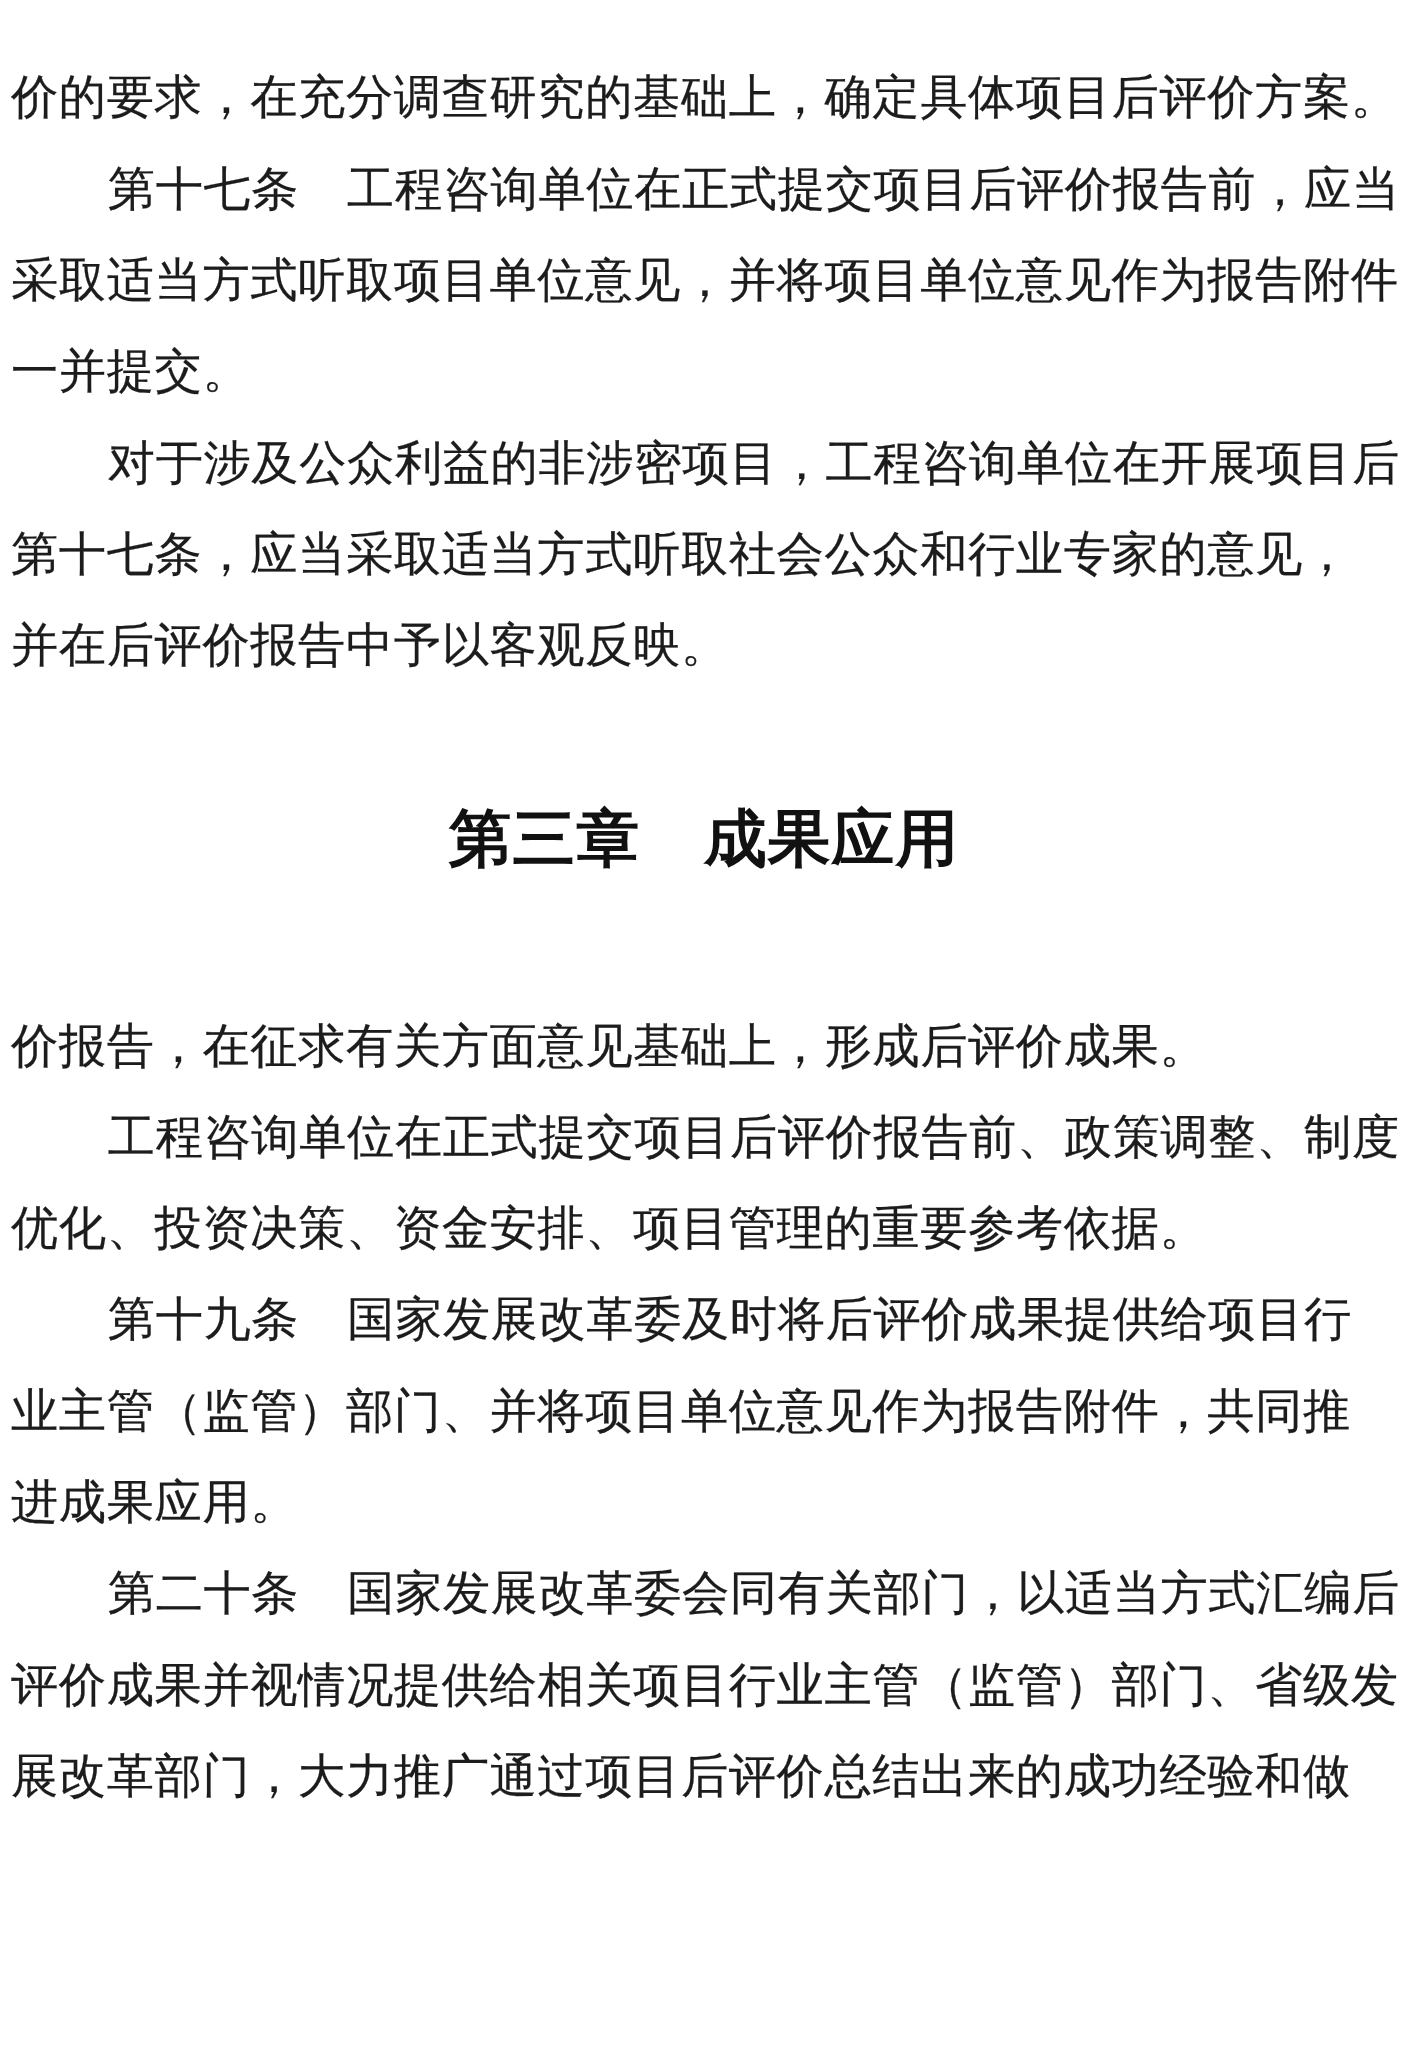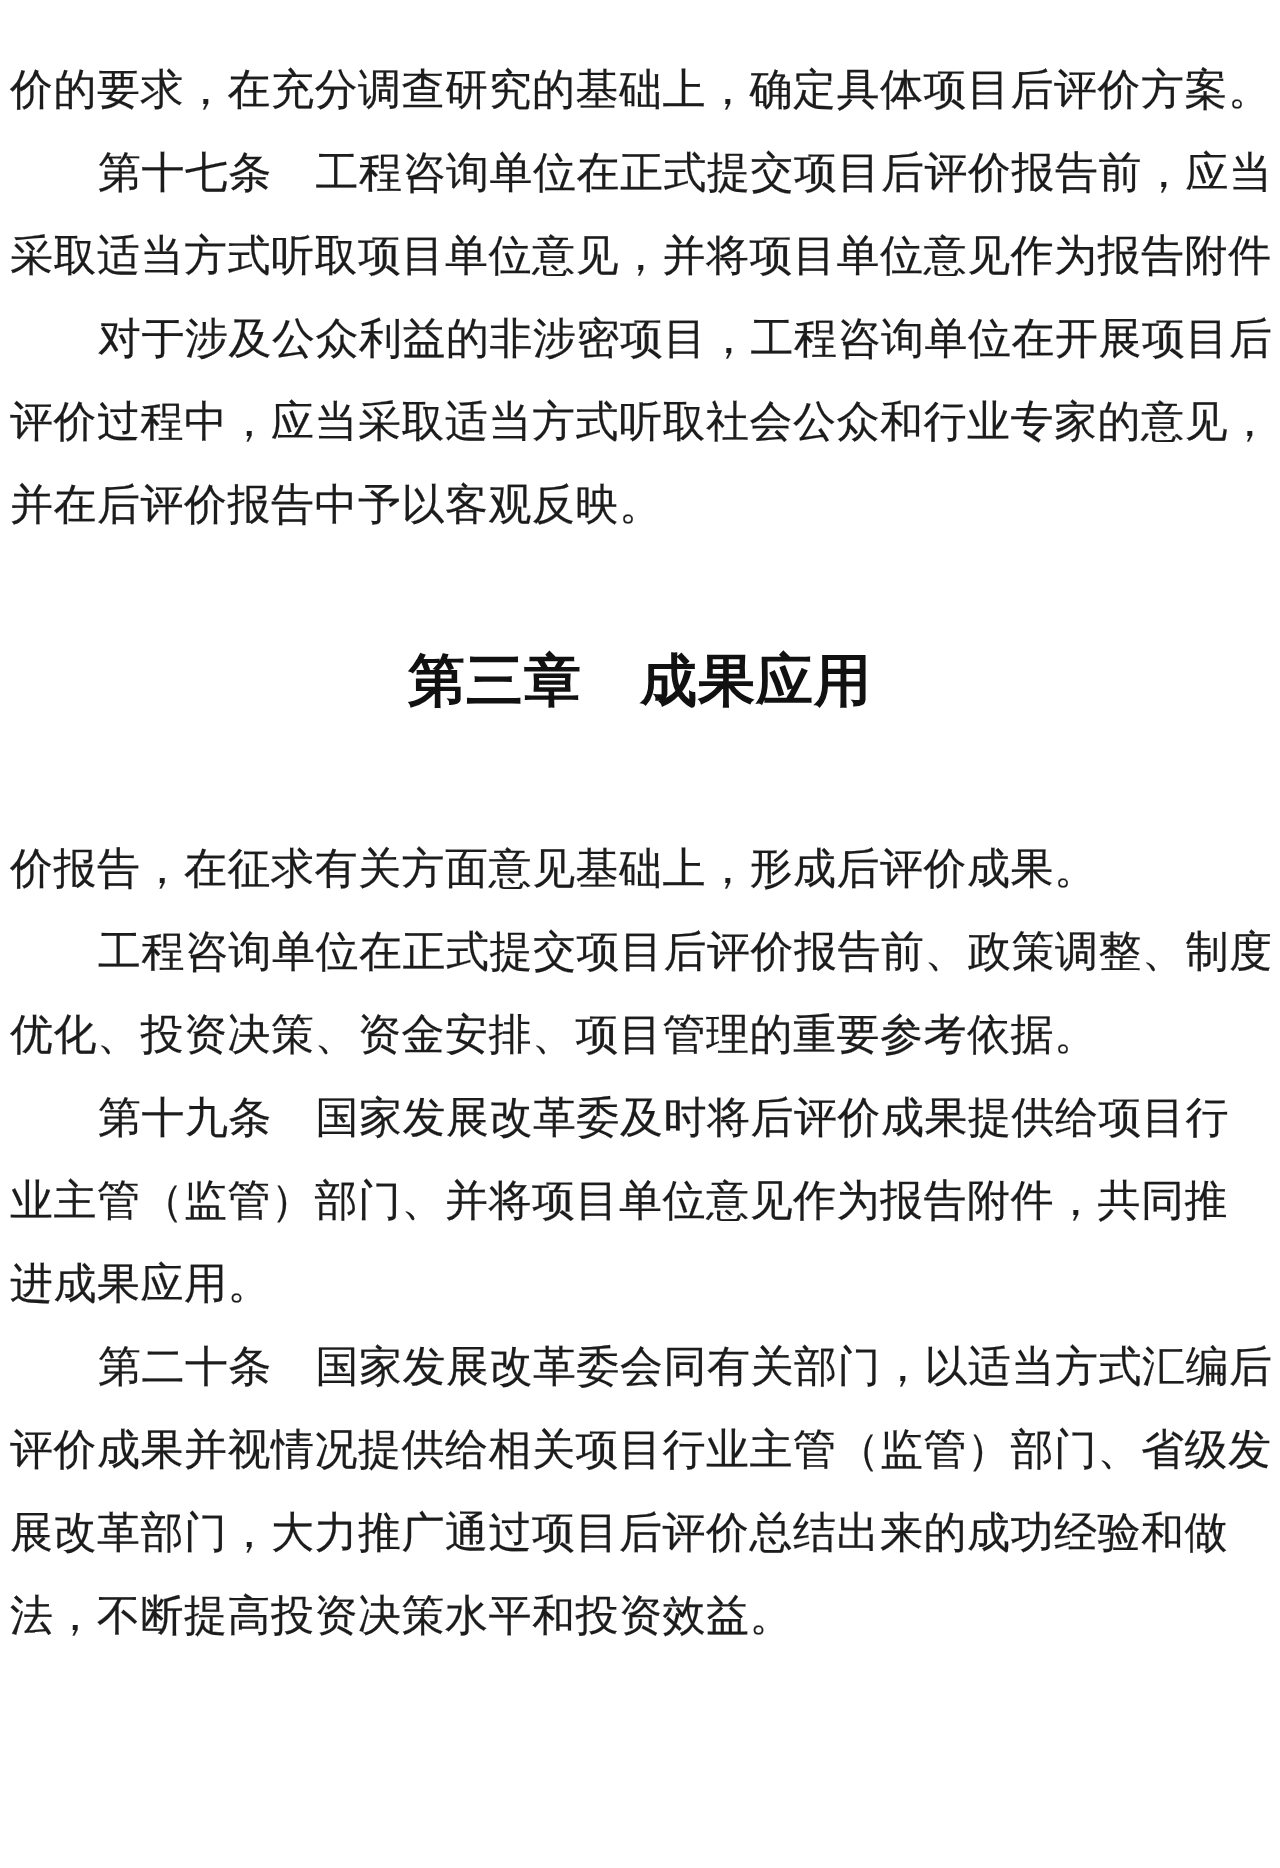--- a/index.html
+++ b/index.html
@@ -49,34 +49,34 @@
 </head>
 <body>
 
 <div class="page" style="background: rgb(255, 255, 255); color: rgb(28, 28, 28); margin-top: 48px;">
   <div class="doc-body">
 
     <div>
         <div class="line">价的要求，在充分调查研究的基础上，确定具体项目后评价方案。</div>
         <div class="line indent">第十七条　工程咨询单位在正式提交项目后评价报告前，应当</div>
         <div class="line">采取适当方式听取项目单位意见，并将项目单位意见作为报告附件</div>
+        <div class="line">一并提交。</div>
         <div class="line indent">对于涉及公众利益的非涉密项目，工程咨询单位在开展项目后</div>
-        <div class="line">评价过程中，应当采取适当方式听取社会公众和行业专家的意见，</div>
+        <div class="line">第十七条，应当采取适当方式听取社会公众和行业专家的意见，</div>
         <div class="line">并在后评价报告中予以客观反映。</div>
       </div>
 
     <div class="chapter-heading" style="color: rgb(17, 17, 17);">第三章　成果应用</div>
 
     <div>
         <div class="line">价报告，在征求有关方面意见基础上，形成后评价成果。</div>
         <div class="line indent">工程咨询单位在正式提交项目后评价报告前、政策调整、制度</div>
         <div class="line">优化、投资决策、资金安排、项目管理的重要参考依据。</div>
         <div class="line indent">第十九条　国家发展改革委及时将后评价成果提供给项目行</div>
         <div class="line">业主管（监管）部门、并将项目单位意见作为报告附件，共同推</div>
         <div class="line">进成果应用。</div>
         <div class="line indent">第二十条　国家发展改革委会同有关部门，以适当方式汇编后</div>
         <div class="line">评价成果并视情况提供给相关项目行业主管（监管）部门、省级发</div>
         <div class="line">展改革部门，大力推广通过项目后评价总结出来的成功经验和做</div>
-        <div class="line">法，不断提高投资决策水平和投资效益。</div>
       </div>
 
   </div>
 </div>
 
 </body></html>

